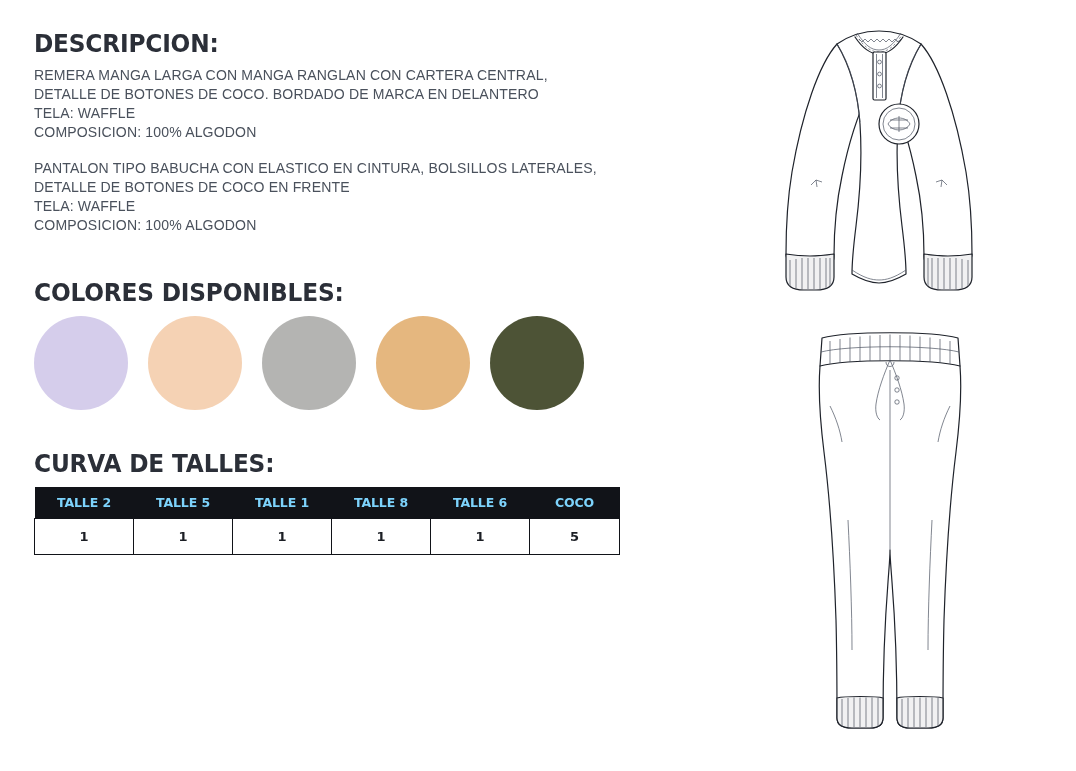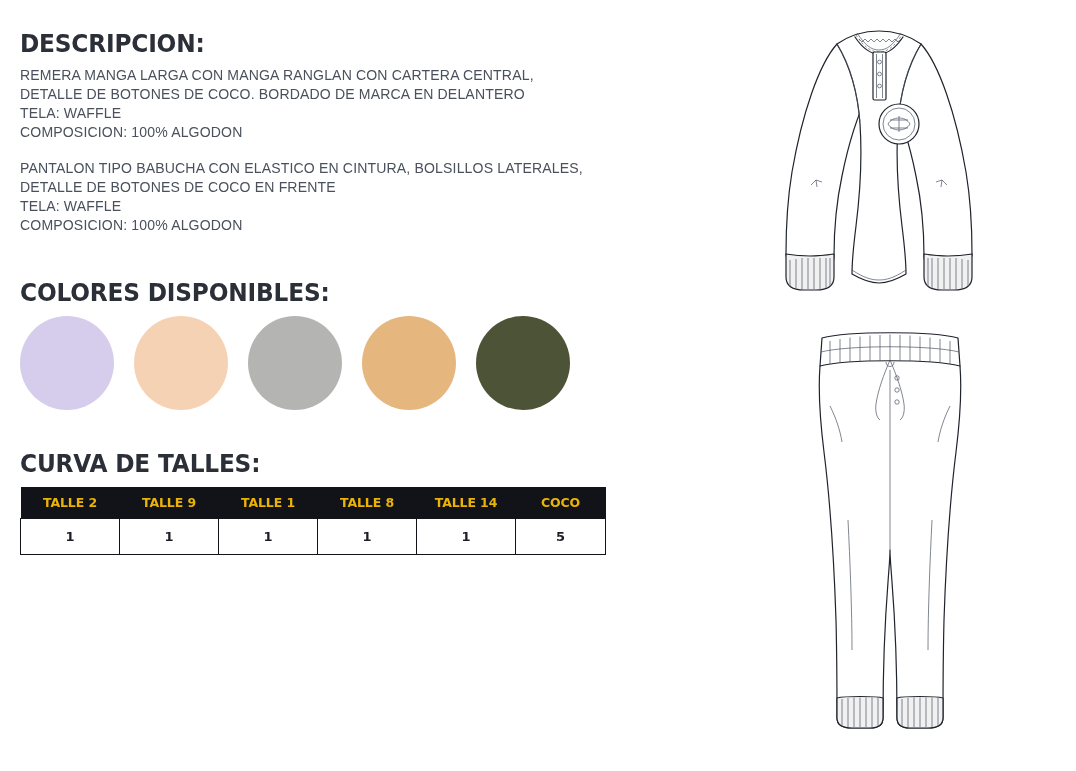--- a/index.html
+++ b/index.html
@@ -13,21 +13,21 @@
     height: 771px;
     position: relative;
     font-family: "Liberation Sans", sans-serif;
     color: #3d4450;
     overflow: hidden;
   }
 
   
   #left-column {
     position: absolute;
-    left: 20px;
+    left: 34px;
     top: 30px;
     width: 660px;
   }
 
   .section-heading {
     font-family: "DejaVu Sans", sans-serif;
     font-weight: bold;
     font-size: 25px;
     letter-spacing: -0.2px;
     color: #2b2f38;
@@ -65,21 +65,21 @@
   
   #curva-heading { margin-top: 40px; }
 
   #size-table {
     border-collapse: collapse;
     margin-top: 9px;
     table-layout: fixed;
   }
   #size-table th {
     background: #111318;
-    color: #eab308;
+    color: #7dd3fc;
     font-family: "DejaVu Sans", sans-serif;
     font-weight: bold;
     font-size: 12.5px;
     letter-spacing: -0.1px;
     height: 32px;
     padding: 0 6px;
     text-align: center;
     border: none;
   }
   #size-table td {
@@ -175,24 +175,24 @@
       <col class="c-sz">
         <col class="c-sz">
         <col class="c-sz">
       <col class="c-sz">
         <col class="c-sz">
         <col class="c-total">
     </colgroup>
     <thead>
       <tr>
         <th>TALLE 2</th>
-        <th>TALLE 9</th>
+        <th>TALLE 5</th>
         <th>TALLE 1</th>
         <th>TALLE 8</th>
-        <th>TALLE 14</th>
+        <th>TALLE 6</th>
         <th>COCO</th>
       </tr>
     </thead>
     <tbody>
       <tr>
         <td>1</td>
         <td>1</td>
         <td>1</td>
         <td>1</td>
         <td>1</td>

